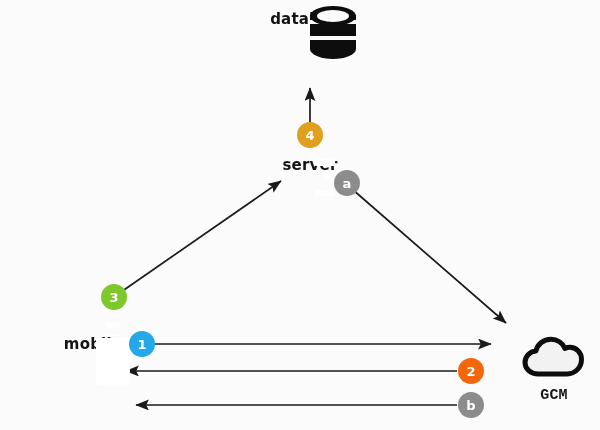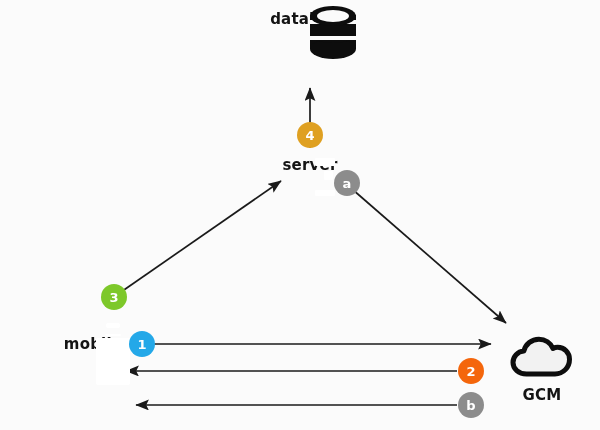--- a/index.html
+++ b/index.html
@@ -117,21 +117,21 @@
   }
   .phone-home {
     position: absolute;
     left: 13px; bottom: 3px;
     width: 14px; height: 5px;
     border-radius: 2px;
     background: #ffffff;
   }
 
   
-  #node-gcm { left: 500px; top: 336px; width: 84px; }
+  #node-gcm { left: 512px; top: 336px; width: 84px; font-family: Liberation Mono, monospace; }
   .cloud-icon { width: 64px; height: 42px; }
 
   
   .badge {
     position: absolute;
     width: 26px;
     height: 26px;
     border-radius: 50%;
     color: #ffffff;
     font-size: 13px;

